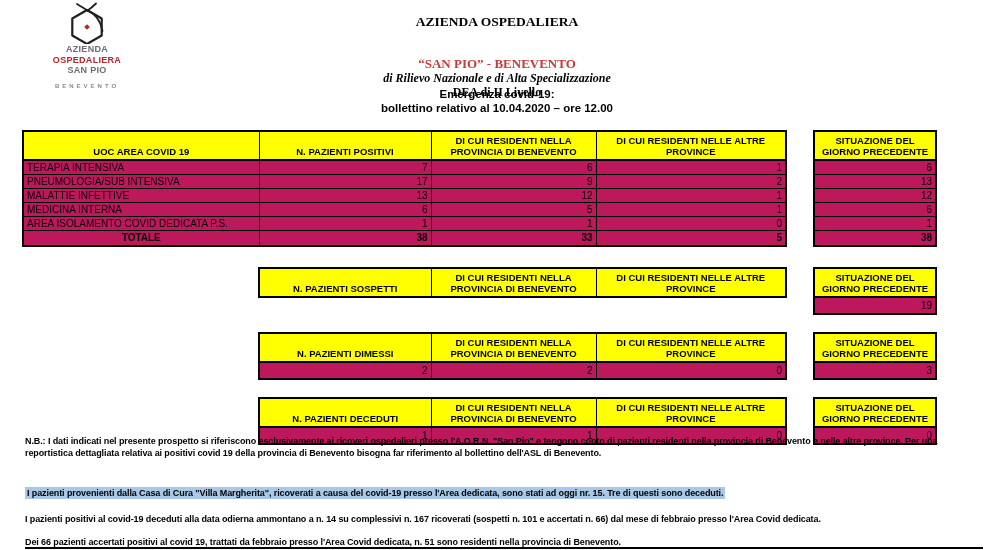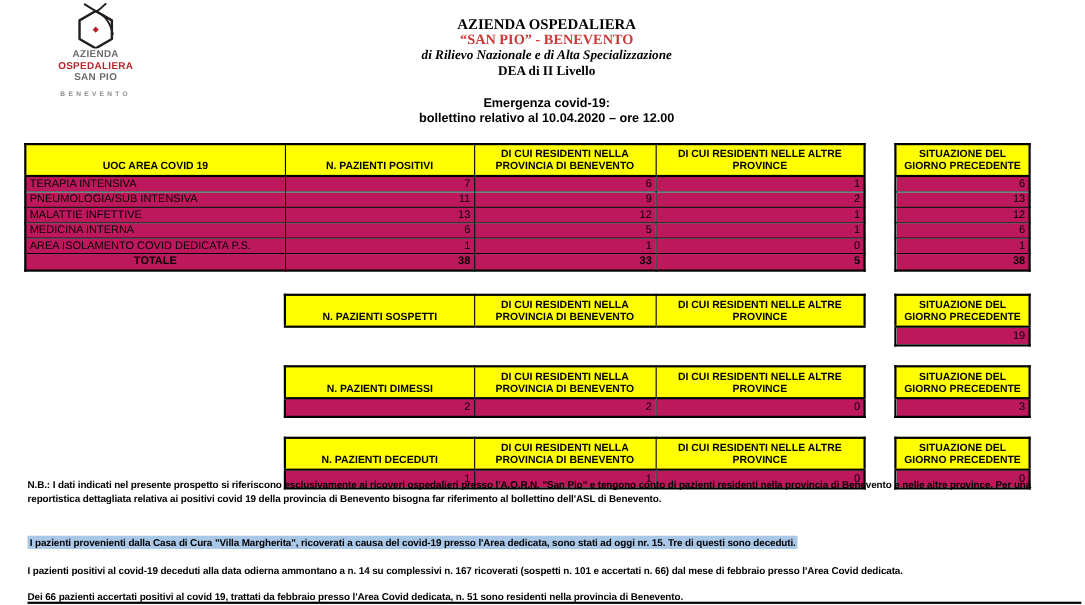--- a/index.html
+++ b/index.html
@@ -12,21 +12,21 @@
   .logo{position:absolute;left:46px;top:2px;width:82px;text-align:center;}
   .logo svg{display:block;margin:0 auto;}
   .logo-line{font-size:9px;line-height:10.5px;color:#6b6c6e;font-weight:bold;letter-spacing:.3px;}
   .logo-line.red{color:#b6252c;}
   .logo-city{font-size:6px;letter-spacing:3px;color:#8a8b8d;margin-top:7px;font-weight:bold;}
 
   
   .letterhead{position:absolute;left:293px;top:14px;width:408px;text-align:center;
     font-family:"Liberation Serif",serif;font-weight:bold;}
   .lh1{font-size:13.5px;line-height:15px;}
-  .lh2{font-size:13px;line-height:14px;color:#cc3837;}
+  .lh2{font-size:13px;line-height:14px;color:#cc3837;margin-top:28px;}
   .lh3{font-size:12px;line-height:14px;font-style:italic;}
   .lh4{font-size:12px;line-height:14px;}
   .bulletin{position:absolute;left:293px;top:88px;width:408px;text-align:center;
     font-weight:bold;font-size:11.5px;line-height:13.5px;}
 
   
   table.grid{border-collapse:collapse;table-layout:fixed;border:2px solid #000;position:absolute;}
   table.grid th{background:#ffff00;font-weight:bold;font-size:9.5px;line-height:11px;
     text-align:center;vertical-align:bottom;border:1px solid #000;border-bottom:2px solid #000;
     padding:1px 2px 2px 2px;height:24px;}
@@ -105,21 +105,21 @@
       <th>DI CUI RESIDENTI NELLE ALTRE PROVINCE</th>
     </tr>
     <tr>
       <td class="lbl">TERAPIA INTENSIVA</td>
       <td class="num">7</td>
       <td class="num">6</td>
       <td class="num">1</td>
     </tr>
     <tr>
       <td class="lbl">PNEUMOLOGIA/SUB INTENSIVA</td>
-      <td class="num">11</td>
+      <td class="num">17</td>
       <td class="num">9</td>
       <td class="num">2</td>
     </tr>
     <tr>
       <td class="lbl">MALATTIE INFETTIVE</td>
       <td class="num">13</td>
       <td class="num">12</td>
       <td class="num">1</td>
     </tr>
     <tr>

